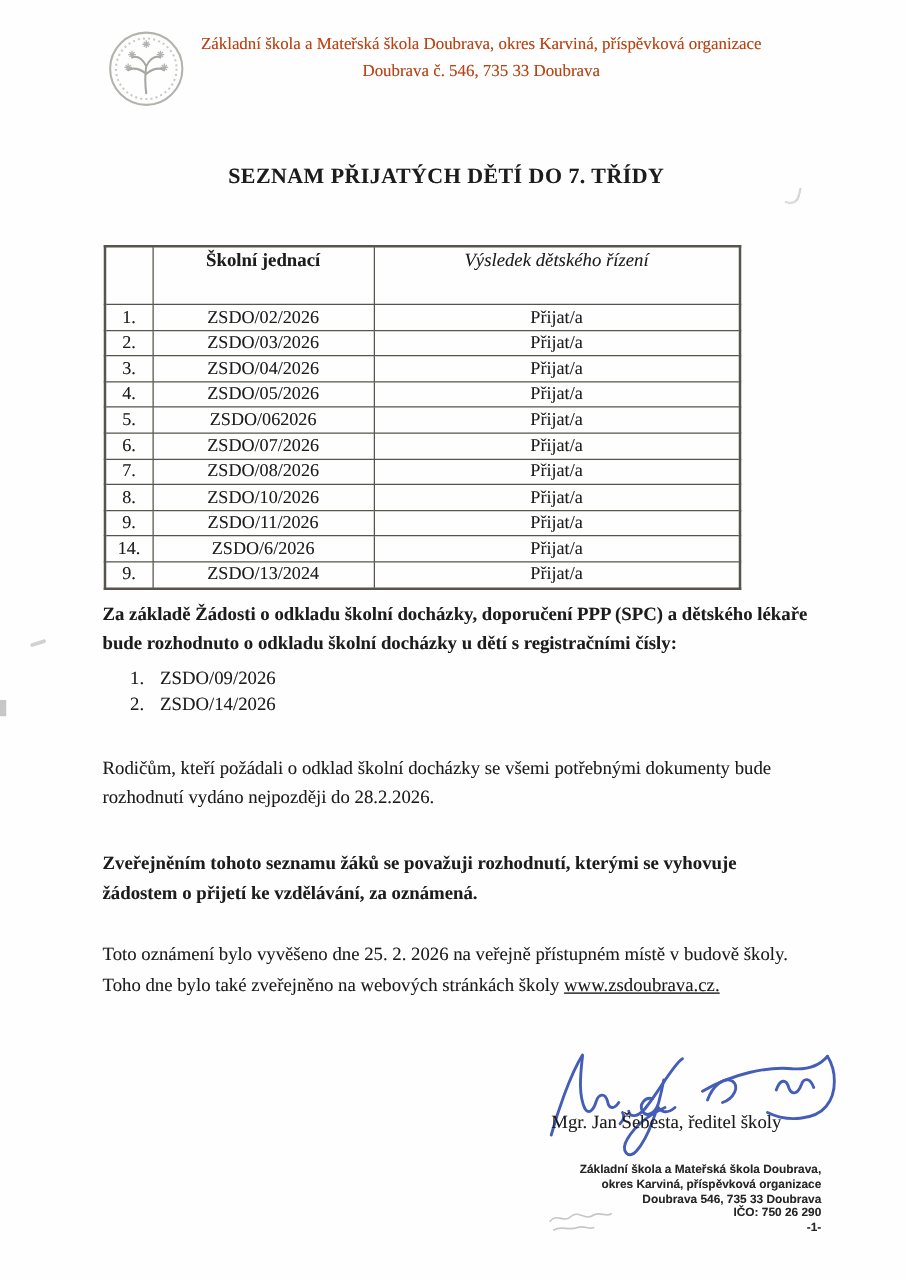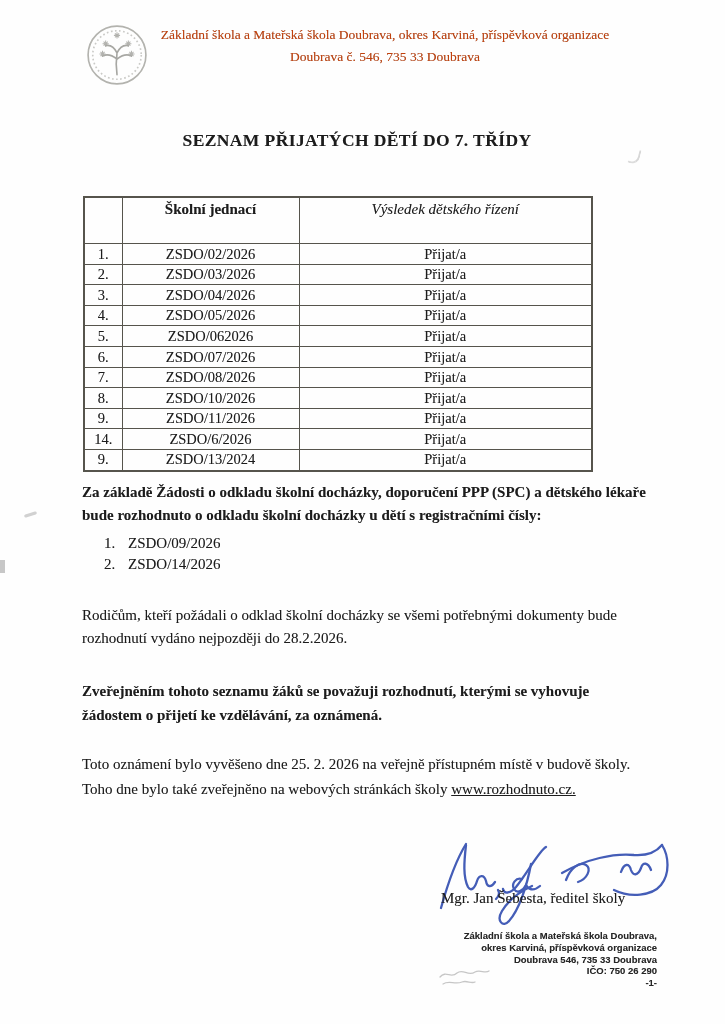--- a/index.html
+++ b/index.html
@@ -156,21 +156,21 @@
       <span class="li-num">2.</span>
       <span>ZSDO/14/2026</span>
     </div>
   </div>
 
   <div class="b parents">Rodičům, kteří požádali o odklad školní docházky se všemi potřebnými dokumenty bude
 rozhodnutí vydáno nejpozději do 28.2.2026.</div>
   <div class="b publication">Zveřejněním tohoto seznamu žáků se považuji rozhodnutí, kterými se vyhovuje
 žádostem o přijetí ke vzdělávání, za oznámená.</div>
   <div class="b notice"><span>Toto oznámení bylo vyvěšeno dne 25. 2. 2026 na veřejně přístupném místě v budově školy.
-Toho dne bylo také zveřejněno na webových stránkách školy </span><span class="link">www.rozhodnuto.cz.</span></div>
+Toho dne bylo také zveřejněno na webových stránkách školy </span><span class="link">www.zsdoubrava.cz.</span></div>
 
   <svg class="sig-svg" viewBox="0 0 256 100">
     <g fill="none" stroke="#3550b2" stroke-width="2.3" stroke-linecap="round" opacity=".92">
       <path d="M23,76 C28,58 38,28 48,12"></path>
       <path d="M48,13 C46,30 45,45 50,55 C53,60 57,56 59,49 C61,43 66,42 68,49 C69,55 73,56 77,50"></path>
       <path d="M80,58 C82,61 81,64 78,67"></path>
       <path d="M128,15 C121,19 110,40 98,55 C92,62 86,62 85,57"></path>
       <path d="M104,47 C98,45 93,52 96,57 C99,62 105,59 108,53 C110,57 115,60 122,54"></path>
       <path d="M113,32 C109,54 101,78 91,89 C85,96 78,89 84,79 C90,69 101,60 114,54"></path>
       <path d="M148,48 C152,37 161,29 168,33 C174,37 169,47 160,50"></path>

